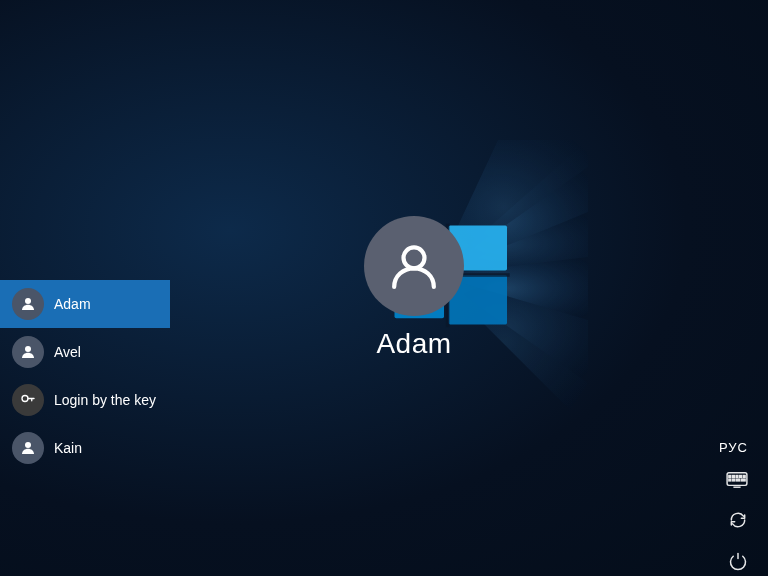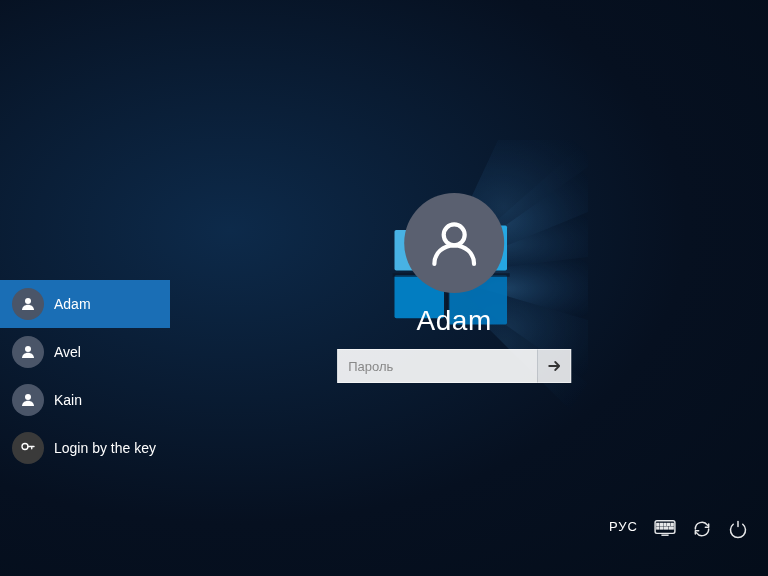--- a/index.html
+++ b/index.html
@@ -151,26 +151,27 @@
       align-items: center;
       justify-content: center;
       cursor: pointer;
       color: #333;
       font-size: 16px;
     }
 
     
     .bottom-right {
       position: absolute;
-      bottom: 32px;
+      bottom: 0;
       right: 20px;
       display: flex;
-      align-items: flex-start;
+      align-items: flex-end;
       gap: 16px;
       color: white;
+      flex-direction: column;
     }
 
     .lang-text {
       font-size: 13px;
       color: white;
       letter-spacing: 1px;
     }
 
     .bottom-icon {
       font-size: 18px;
@@ -237,58 +238,50 @@
       <svg width="18" height="18" viewBox="0 0 24 24" fill="white">
         <circle cx="12" cy="8" r="4" fill="white"></circle>
         <path d="M4 20c0-4 3.6-7 8-7s8 3 8 7" fill="white"></path>
       </svg>
     </div>
     <span class="user-name">Avel</span>
   </div>
 
 
   <div class="user-item">
+    <div class="user-avatar-key">
+      <svg width="18" height="18" viewBox="0 0 24 24" fill="none" stroke="white" stroke-width="1.8">
+        <circle cx="8" cy="10" r="4"></circle>
+        <path d="M12 10h8M17 10v3" stroke="white" stroke-width="1.8" stroke-linecap="round"></path>
+      </svg>
+    </div>
+    <span class="user-name">Login by the key</span>
+  </div>
+
+  <div class="user-item">
     <div class="user-avatar-small">
       <svg width="18" height="18" viewBox="0 0 24 24" fill="white">
         <circle cx="12" cy="8" r="4" fill="white"></circle>
         <path d="M4 20c0-4 3.6-7 8-7s8 3 8 7" fill="white"></path>
       </svg>
     </div>
     <span class="user-name">Kain</span>
   </div>
-
-  <div class="user-item">
-    <div class="user-avatar-key">
-      <svg width="18" height="18" viewBox="0 0 24 24" fill="none" stroke="white" stroke-width="1.8">
-        <circle cx="8" cy="10" r="4"></circle>
-        <path d="M12 10h8M17 10v3" stroke="white" stroke-width="1.8" stroke-linecap="round"></path>
-      </svg>
-    </div>
-    <span class="user-name">Login by the key</span>
-  </div>
 </div>
 
 <div class="login-center">
   <div class="avatar-large">
     <svg width="56" height="56" viewBox="0 0 24 24" fill="none">
       <circle cx="12" cy="8.5" r="4.5" stroke="white" stroke-width="1.8" fill="none"></circle>
       <path d="M3.5 21c0-4.7 3.8-8 8.5-8s8.5 3.3 8.5 8" stroke="white" stroke-width="1.8" fill="none" stroke-linecap="round"></path>
     </svg>
   </div>
 
   <span class="username-display">Adam</span>
 
-  <div class="password-row">
-    <input type="password" class="password-input" placeholder="Пароль" style="">
-    <div class="submit-btn">
-      <svg width="16" height="16" viewBox="0 0 16 16" fill="#333">
-        <path d="M3 8h10M9 4l4 4-4 4" stroke="#333" stroke-width="1.8" fill="none" stroke-linecap="round" stroke-linejoin="round"></path>
-      </svg>
-    </div>
-  </div>
 </div>
 
 <div class="bottom-right">
   <span class="lang-text">РУС</span>
 
   <span class="bottom-icon">
     <svg width="22" height="18" viewBox="0 0 24 20" fill="none" stroke="white" stroke-width="1.6">
       <rect x="1" y="2" width="22" height="14" rx="2"></rect>
       <rect x="3" y="5" width="2" height="2" fill="white"></rect>
       <rect x="7" y="5" width="2" height="2" fill="white"></rect>

